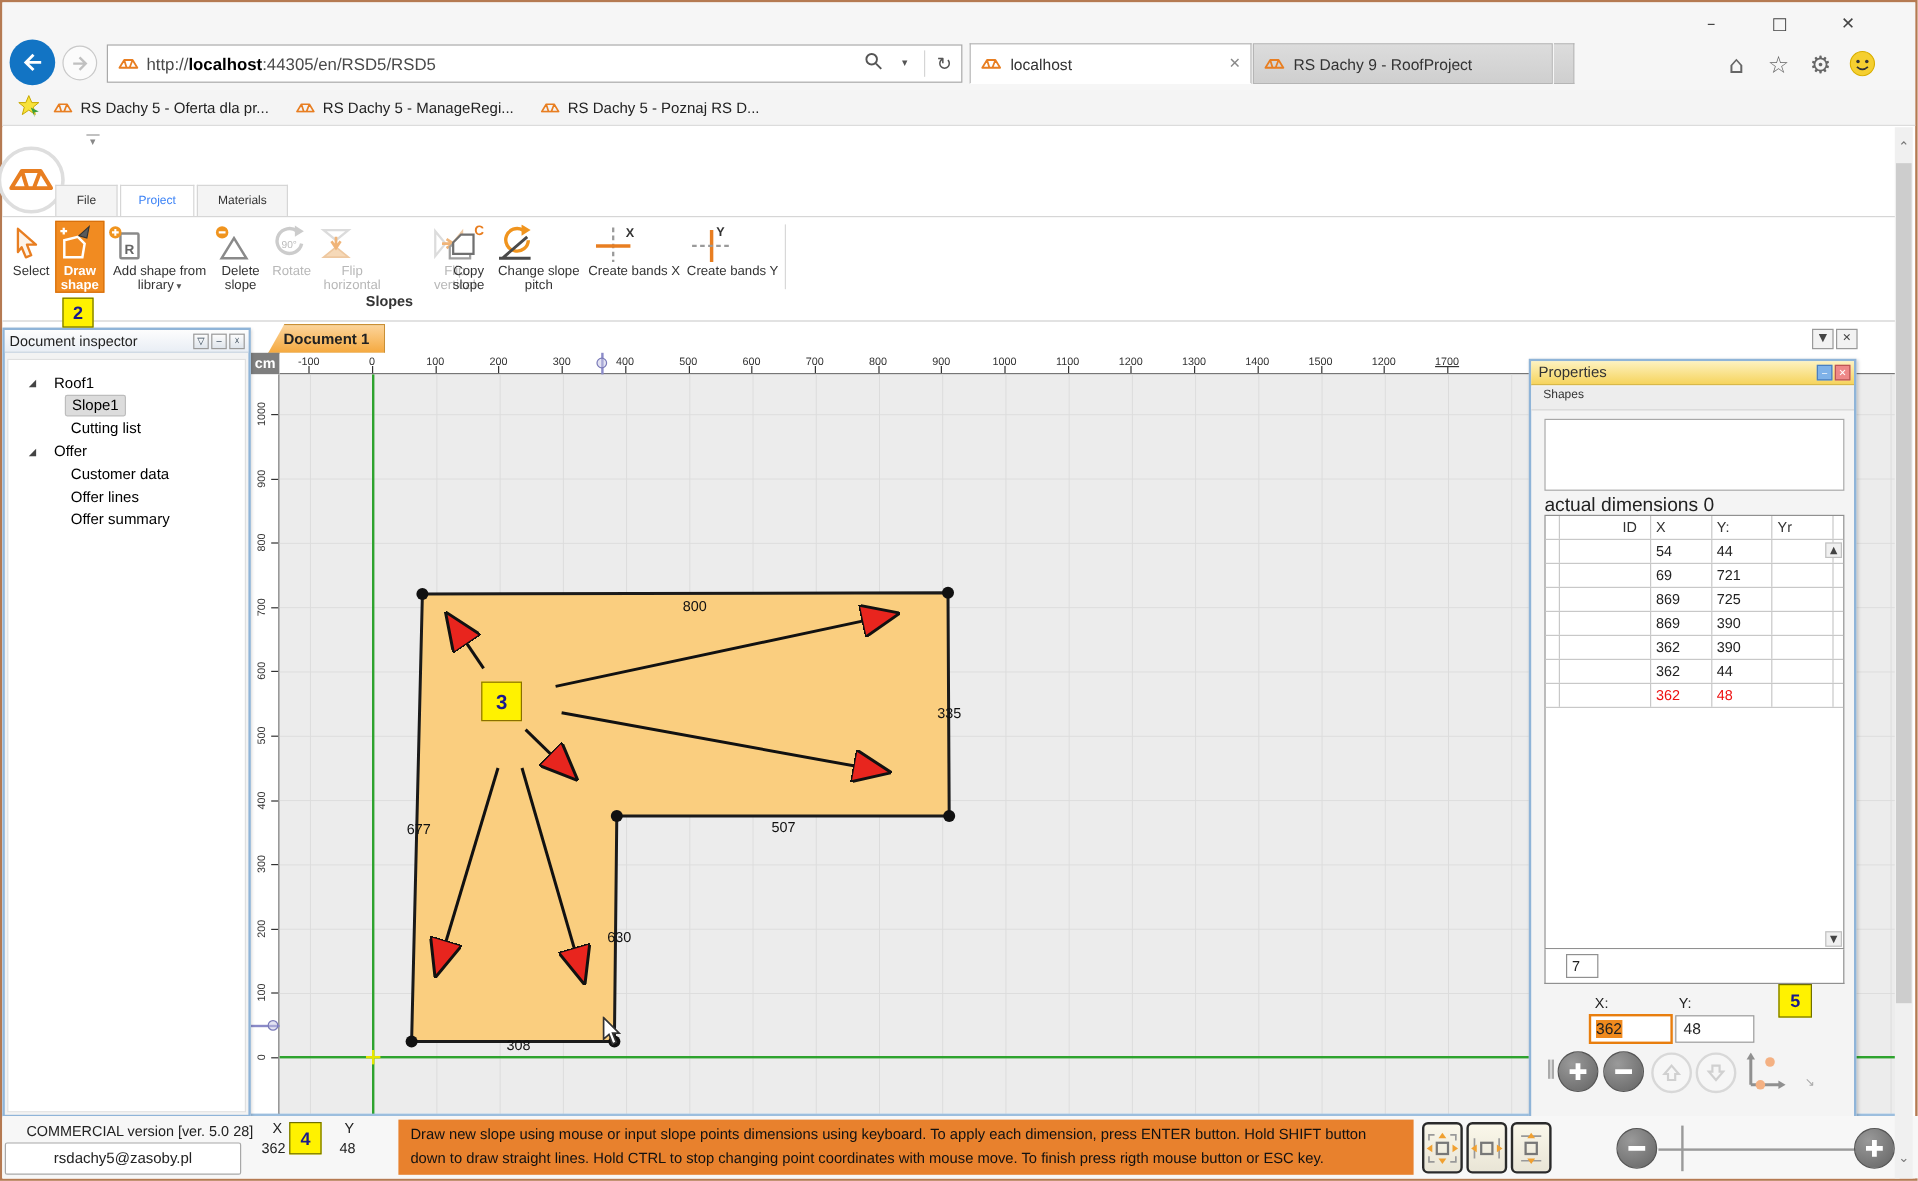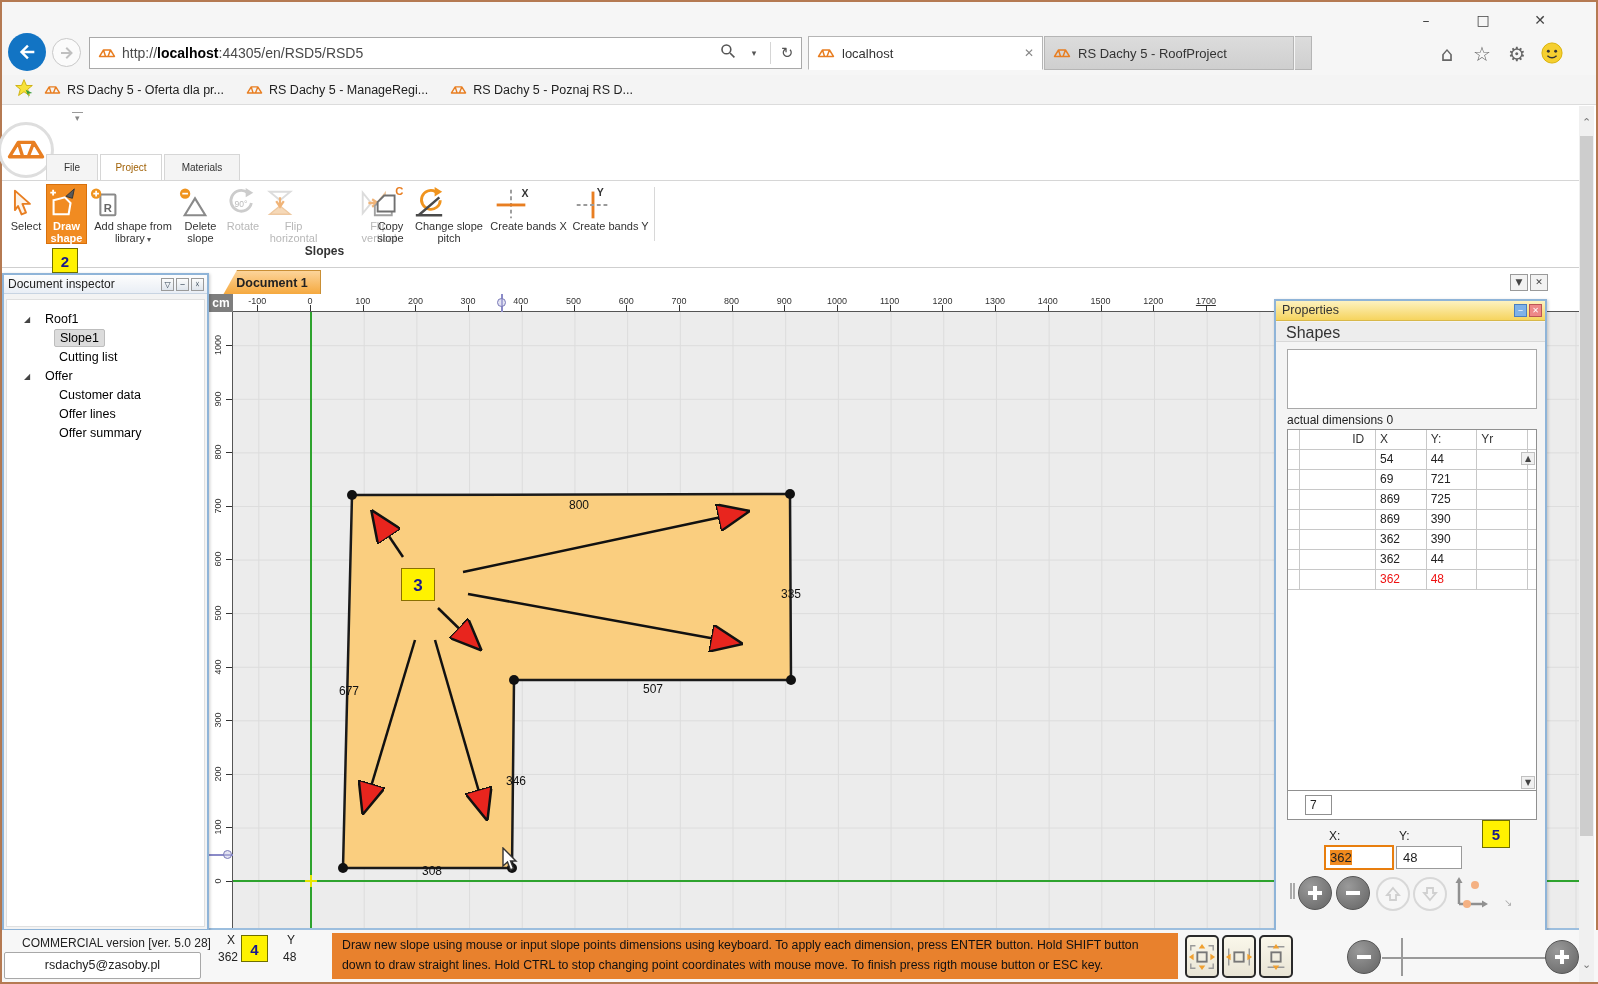--- a/index.html
+++ b/index.html
@@ -43,21 +43,21 @@
   .favitem .fav { margin-right:6px; }
 
   
   #app { position:absolute; left:0; top:104px; width:1581px; height:876px; background:#fff; }
   #qat-collapse { position:absolute; left:70px; top:6px; color:#888; font-size:9px;
                   border-top:1px solid #999; padding:0 3px; }
   #logo { position:absolute; left:-4px; top:16px; width:56px; height:56px; border-radius:50%;
           border:3px solid #dedede; background:#fff; display:flex; align-items:center; justify-content:center; }
   .ribtab { position:absolute; top:48px; height:26px; line-height:25px; padding:0 14px; font-size:10px;
             background:#f4f4f4; border:1px solid #d6d6d6; border-bottom:none; color:#333; }
-  .ribtab.active { background:#fff; color:#a16207; z-index:2; }
+  .ribtab.active { background:#fff; color:#3b82f6; z-index:2; }
   #ribbon-body { position:absolute; left:0; top:74px; width:1581px; height:88px; background:#fff;
                  border-top:1px solid #d6d6d6; border-bottom:1px solid #cfcfcf; }
   .rbtn { position:absolute; top:3px; height:60px; text-align:center; font-size:11px; line-height:12px;
           color:#333; padding-top:2px; border:1px solid transparent; }
   .rbtn .ricon { display:block; height:32px; margin:0 auto 1px auto; }
   .rbtn.active { background:#f18b21; border-color:#d8700c; color:#fff; font-weight:bold; }
   .rbtn.disabled { color:#b8b8b8; }
   .rbtn .caret { font-size:8px; color:#555; }
   #rib-sep { position:absolute; left:652px; top:6px; width:1px; height:54px; background:#d8d8d8; }
   #group-label { position:absolute; left:230px; top:138px; width:185px; text-align:center; font-weight:bold;
@@ -121,24 +121,24 @@
   .treerow.lvl1 .tlabel { left:52px; }
   .treerow .tlabel.sel { background:#dcdcdc; border:1px solid #bdbdbd; border-radius:2px; padding:0 5px;
                          margin-left:-5px; line-height:16px; }
 
   #props { left:1272px; top:297px; width:273px; height:633px; background:#f4f4f4; }
   #props .ptitle { height:20px; background:linear-gradient(#fdf2c0,#f6d45e); border-bottom:1px solid #d8b84a;
                    font-size:12.5px; color:#333; padding:2px 6px; }
   .ptb.min { background:#7fb2e8; color:#fff; border-color:#4a7fc0; }
   .ptb.close { background:#e88; color:#fff; border-color:#b55; }
   #props-shapes { position:absolute; left:0; top:21px; width:100%; height:20px; background:#ededed;
-                  border-bottom:1px solid #d8d8d8; font-size:16px; color:#333; padding:2px 10px; }
+                  border-bottom:1px solid #d8d8d8; font-size:10px; color:#333; padding:2px 10px; }
   #props-empty-box { position:absolute; left:11px; top:48px; width:250px; height:60px; background:#fff;
                      border:1px solid #a8a8a8; }
-  #props-dims-label { position:absolute; left:11px; top:112px; font-size:12px; color:#222; }
+  #props-dims-label { position:absolute; left:11px; top:112px; font-size:16px; color:#222; }
   #props-table { position:absolute; left:11px; top:128px; width:250px; height:362px; background:#fff;
                  border:1px solid #909090; }
   .prow { display:flex; height:20px; border-bottom:1px solid #c8c8c8; font-size:12px; }
   .prow.header { color:#333; }
   .pcell { border-right:1px solid #c8c8c8; padding:2px 4px; overflow:hidden; white-space:nowrap; }
   .c0{width:13px;} .c1{width:33px;margin-left:48px;} .c2{width:62px;} .c3{width:62px;} .c4{width:62px;} .c5{flex:1; border-right:none;}
   .prow.hl .pcell { color:#ee1111; }
   .tscroll { position:absolute; right:1px; width:14px; height:13px; font-size:8px; text-align:center;
              line-height:12px; color:#444; background:#f0f0f0; border:1px solid #c0c0c0;
              font-family:"DejaVu Sans",sans-serif; }
@@ -232,21 +232,21 @@
         </span>
       <span class="t-title">localhost</span>
       <span class="t-close">✕</span>
     </div>
     <div id="tab2" class="tab">
       <span class="fav">
           <svg width="18" height="10.44" viewBox="0 0 36 21">
             <path d="M3 17 L11 4 H25 L33 17 Z M11 4 L15 17 M25 4 L20 17" fill="none" stroke="#e87e21" stroke-width="3" stroke-linejoin="round"></path>
           </svg>
         </span>
-      <span class="t-title">RS Dachy 5 - RoofProject</span>
+      <span class="t-title">RS Dachy 9 - RoofProject</span>
     </div>
     <div id="tabstub" class="tab"></div>
 
     <div class="chromeicons">
       <span class="ci">⌂</span>
       <span class="ci">☆</span>
       <span class="ci">⚙</span>
       <span class="ci">
         <svg width="22" height="22" viewBox="0 0 24 24">
             <circle cx="12" cy="12" r="11" fill="#f5cf30" stroke="#d8ae00"></circle>
@@ -490,21 +490,21 @@
       <circle cx="281" cy="368" r="5"></circle>
         <circle cx="279" cy="556" r="5"></circle>
         <circle cx="110" cy="556" r="5"></circle>
     </g>
   </svg>
 
   <div class="dim" style="left:567px; top:496px;">800</div>
   <div class="dim" style="left:779px; top:585px;">335</div>
   <div class="dim" style="left:641px; top:680px;">507</div>
   <div class="dim" style="left:337px; top:682px;">677</div>
-  <div class="dim" style="left:504px; top:772px;">346</div>
+  <div class="dim" style="left:504px; top:772px;">630</div>
   <div class="dim" style="left:420px; top:862px;">308</div>
 
   <svg class="abs" style="left:498px; top:845px; z-index:70;" width="20" height="26" viewBox="0 0 20 26">
     <path d="M3 1 L3 19 L7.5 15 L10.5 23 L13.5 21.5 L10.5 14 L16 14 Z" fill="#fff" stroke="#333" stroke-width="1.4"></path>
   </svg>
 
   <div id="blue-line"></div>
 
   <div id="inspector" class="panel">
     <div class="ptitle">Document inspector</div>

